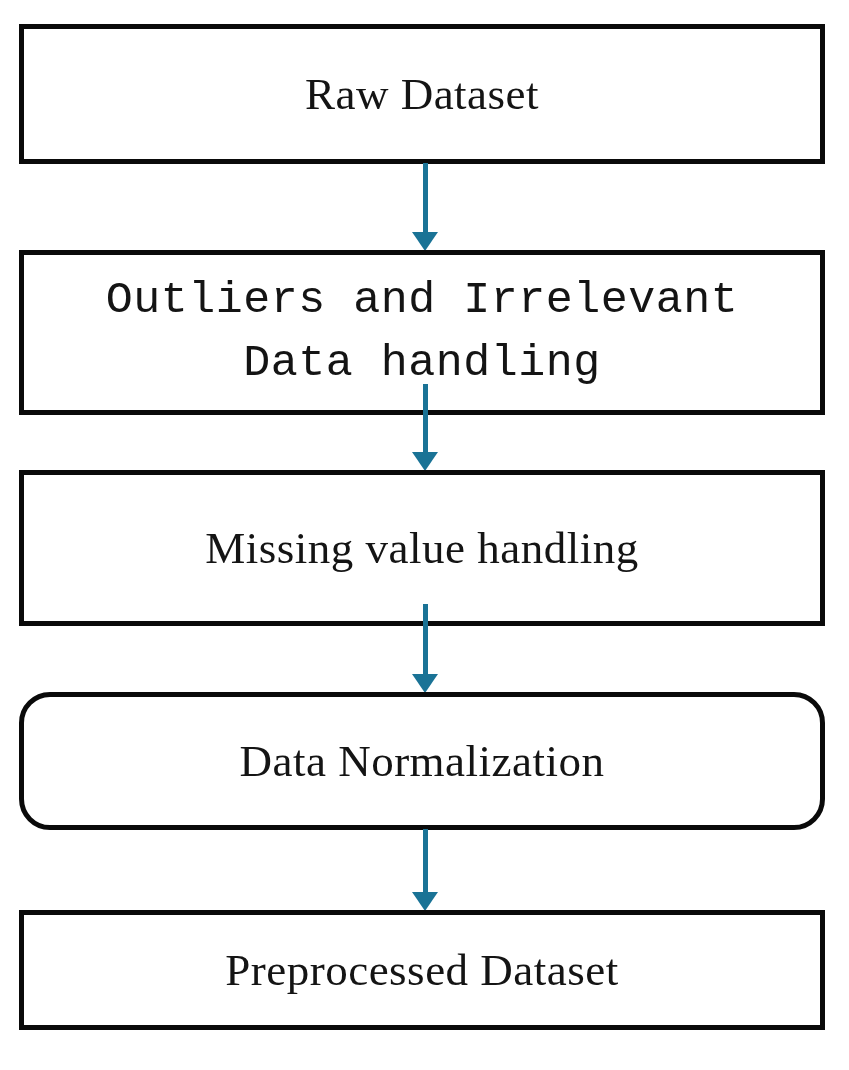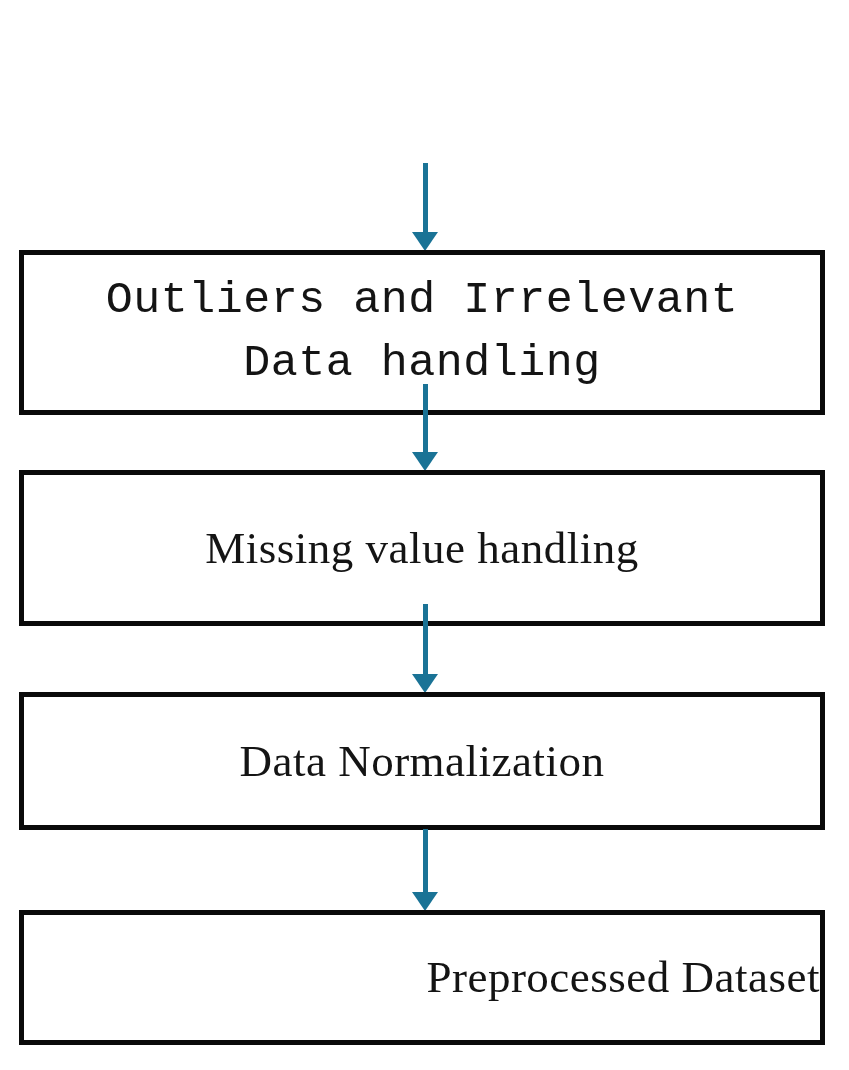--- a/index.html
+++ b/index.html
@@ -30,22 +30,22 @@
   .flow-box .label {
     font-size: 45px;
     line-height: 1.38;
     color: #141414;
     white-space: pre-line;
     letter-spacing: 0.5px;
   }
   .box-1 { top: 24px;  height: 140px; }
   .box-2 { top: 250px; height: 165px; font-family: Liberation Mono, monospace; }
   .box-3 { top: 470px; height: 156px; }
-  .box-4 { top: 692px; height: 138px; }
-  .box-5 { top: 910px; height: 135px; justify-content: flex-end; }
+  .box-4 { top: 692px; height: 138px; border-radius: 31px; }
+  .box-5 { top: 910px; height: 120px; }
 
   .flow-arrow {
     position: absolute;
     left: 412px;   
     width: 26px;
     display: flex;
     flex-direction: column;
     align-items: center;
   }
   .flow-arrow .stem {
@@ -63,20 +63,23 @@
   .arrow-1 { top: 163px; height: 88px; }
   .arrow-2 { top: 384px; height: 87px; }
   .arrow-3 { top: 604px; height: 89px; }
   .arrow-4 { top: 829px; height: 82px; }
 </style>
 </head>
 <body>
 
 <div class="canvas">
 
+  <div class="flow-box box-1">
+    <span class="label">Raw Dataset</span>
+  </div>
 
   <div class="flow-arrow arrow-1">
     <div class="stem"></div>
     <div class="head"></div>
   </div>
 
   <div class="flow-box box-2">
     <span class="label">Outliers and Irrelevant
 Data handling</span>
   </div>

